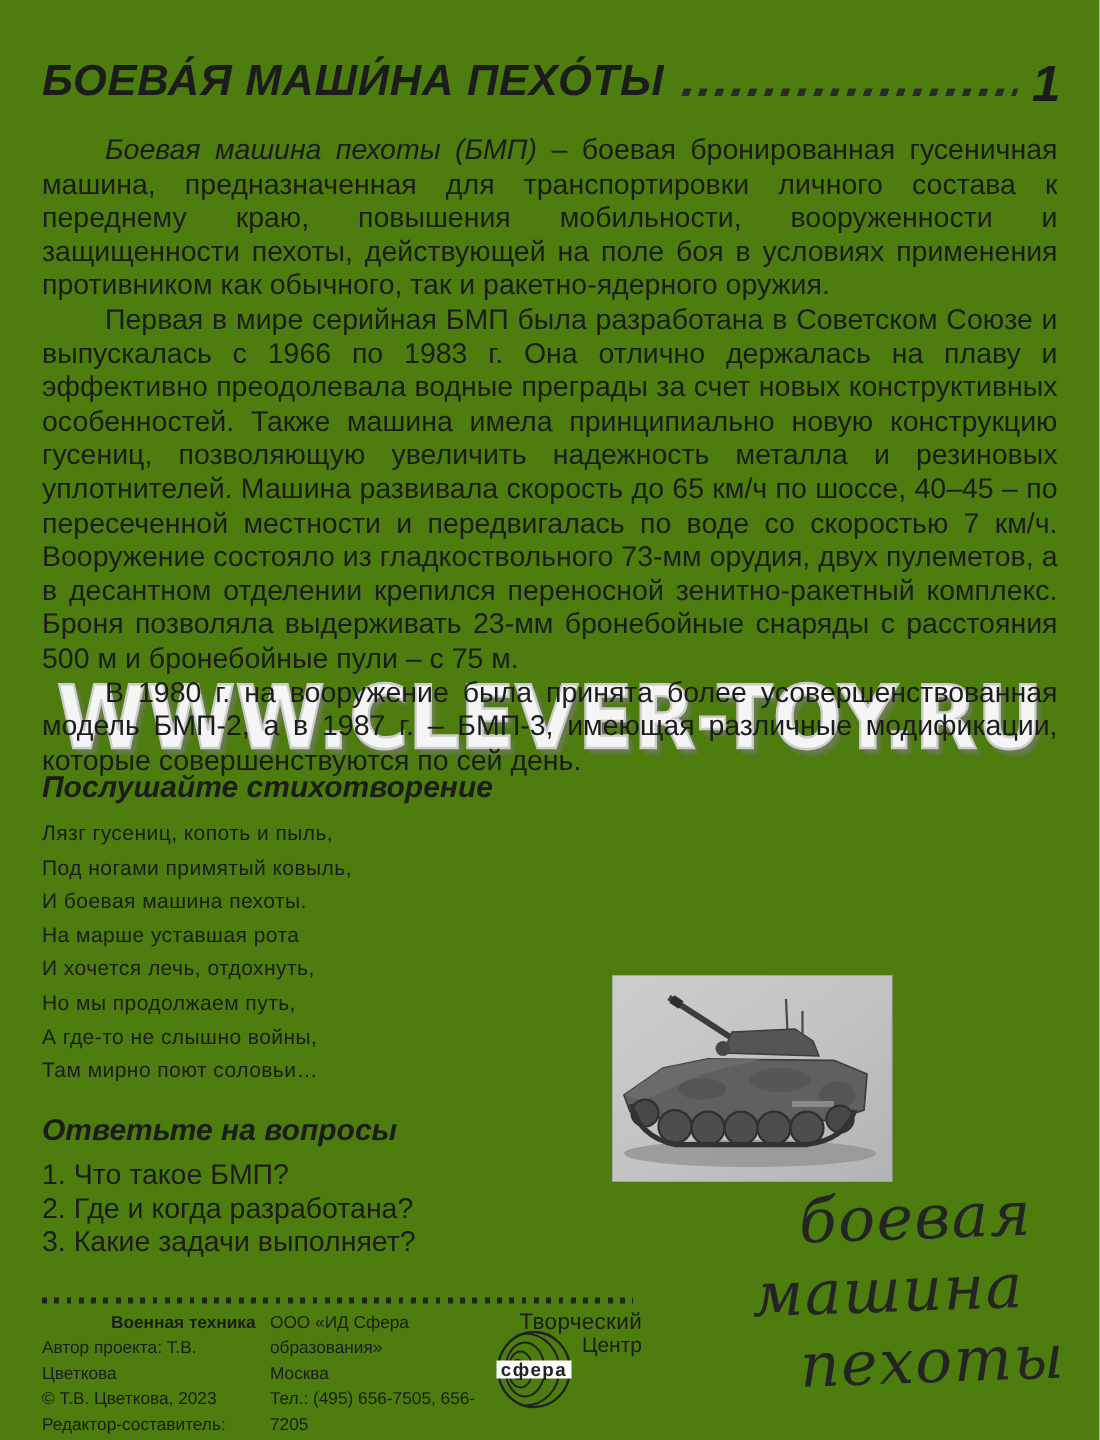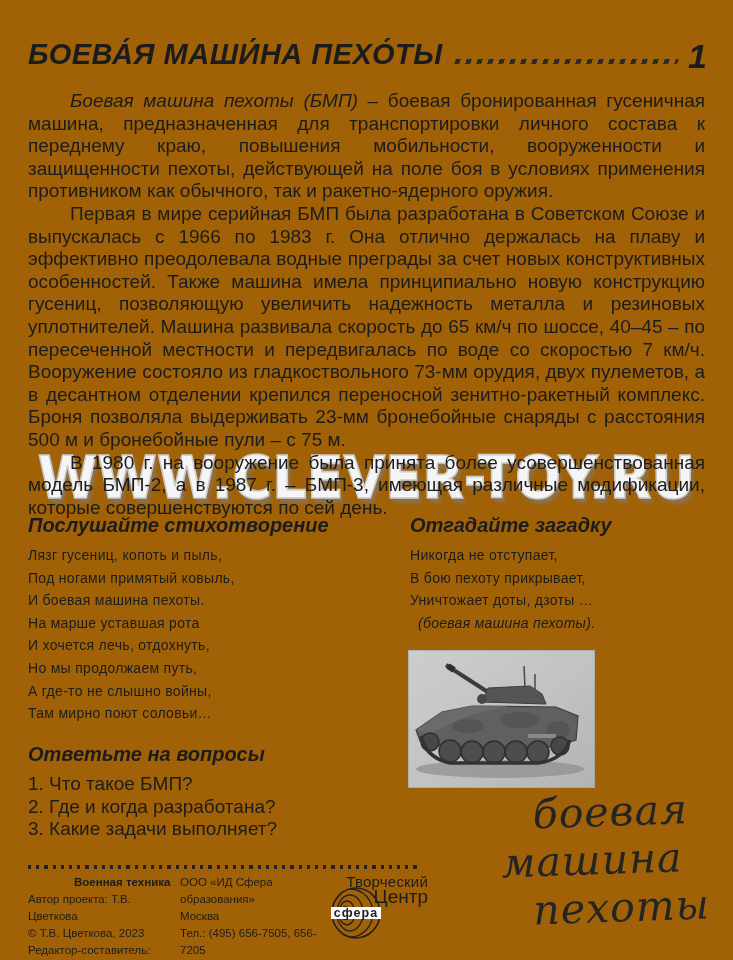--- a/index.html
+++ b/index.html
@@ -1,21 +1,21 @@
 <!DOCTYPE html>
 <html><head>
 <meta charset="utf-8">
 <style>
   * { margin:0; padding:0; box-sizing:border-box; }
   html,body { background:#e9e9e9; }
   .page {
     position:relative;
     width:733px; height:960px;
     margin:0 auto;
-    background:#a16207;
+    background:#4d7c0f;
     overflow:hidden;
     font-family:"Liberation Sans", sans-serif;
     color:#1c1c1c;
   }
 
   
   .header {
     position:absolute; left:28px; right:26px; top:38px;
     display:flex; align-items:flex-end;
   }
@@ -91,21 +91,21 @@
   .footer-rule {
     position:absolute; left:28px; top:865px; width:394px; height:4px;
     background-image:repeating-linear-gradient(90deg,#222 0 3.2px,transparent 3.2px 8.2px);
   }
   .footer { position:absolute; left:0; top:874px; width:733px; height:86px; font-size:11.5px; line-height:17px; }
   .footer-left   { position:absolute; left:28px;  top:0; width:150px; }
   .footer-center { position:absolute; left:180px; top:0; width:160px; }
   .footer-title  { font-weight:bold;padding-left:46px; }
   .footer-logo   { position:absolute; left:330px; top:0; width:102px; height:86px; }
   .logo-line1 { position:absolute; right:4px; top:-1px; font-size:15px; letter-spacing:.2px; }
-  .logo-line2 { position:absolute; right:4px; top:14px; font-size:19px; }
+  .logo-line2 { position:absolute; right:4px; top:14px; font-size:14px; }
   .logo-sphere { position:absolute; left:0; top:11px; }
 </style>
 </head>
 <body>
 
 <div class="page">
 
   <div class="header">
     <div class="title">БОЕВА́Я МАШИ́НА ПЕХО́ТЫ</div>
     <div class="leader"></div>
@@ -125,27 +125,20 @@
     <div class="verse-line">Лязг гусениц, копоть и пыль,</div>
     <div class="verse-line">Под ногами примятый ковыль,</div>
     <div class="verse-line">И боевая машина пехоты.</div>
     <div class="verse-line">На марше уставшая рота</div>
     <div class="verse-line">И хочется лечь, отдохнуть,</div>
     <div class="verse-line">Но мы продолжаем путь,</div>
     <div class="verse-line">А где-то не слышно войны,</div>
     <div class="verse-line">Там мирно поют соловьи…</div>
   </div>
 
-  <div class="riddle-section">
-    <div class="section-heading">Отгадайте загадку</div>
-    <div class="verse-line">Никогда не отступает,</div>
-    <div class="verse-line">В бою пехоту прикрывает,</div>
-    <div class="verse-line">Уничтожает доты, дзоты …</div>
-    <div class="verse-line riddle-answer">(боевая машина пехоты).</div>
-  </div>
 
   <figure class="photo">
     <svg width="187" height="138" viewBox="0 0 187 138">
       <defs>
         <linearGradient id="bg" x1="0" y1="0" x2="1" y2="1">
           <stop offset="0" stop-color="#cdcdcd"></stop>
           <stop offset="0.55" stop-color="#c2c2c2"></stop>
           <stop offset="1" stop-color="#b3b3b3"></stop>
         </linearGradient>
       </defs>

